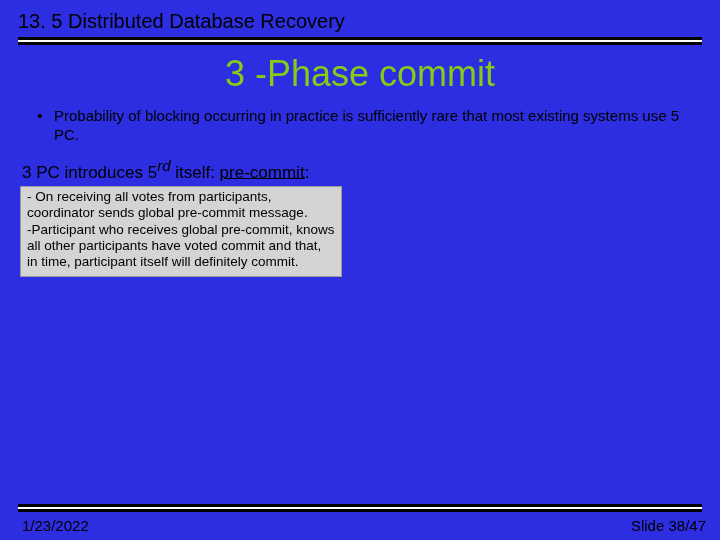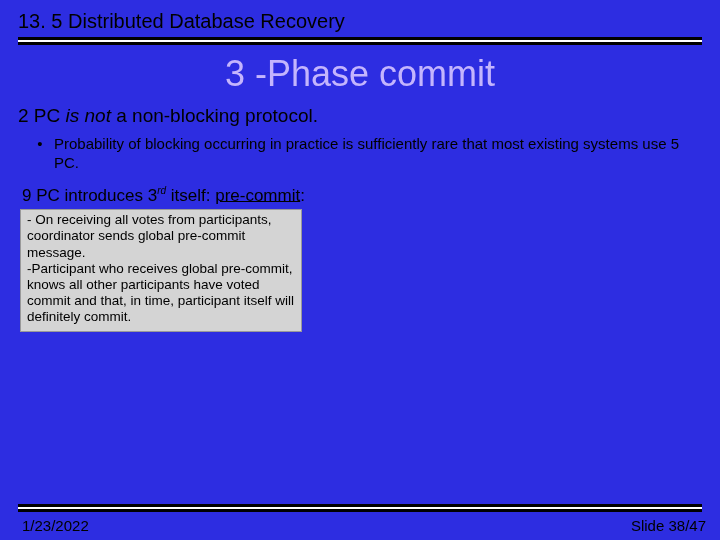--- a/index.html
+++ b/index.html
@@ -24,21 +24,21 @@
       height: 8px;
       background: linear-gradient(to bottom, #000 0%, #000 42%, #fff 42%, #fff 58%, #000 58%, #000 100%);
       margin-bottom: 8px;
     }
     .divider-thin {
       height: 8px;
       background: linear-gradient(to bottom, #000 0%, #000 42%, #fff 42%, #fff 58%, #000 58%, #000 100%);
       margin-top: 6px;
     }
     .big-title {
-      color: #c4b5fd;
+      color: #84cc16;
       font-size: 36px;
       text-align: center;
       font-weight: normal;
       margin-bottom: 10px;
     }
     .content {
       padding: 0 18px;
     }
     .lead {
       color: #000;
@@ -72,25 +72,25 @@
     .bullet-dot {
       width: 28px;
       flex-shrink: 0;
       text-align: center;
     }
     .intro-3pc {
       color: #000;
       font-size: 17px;
       padding: 6px 4px 4px 4px;
     }
-    .sup { font-size: 10px; vertical-align: super; font-style: italic; }
+    .sup { font-size: 15px; vertical-align: super; font-style: italic; }
     .und-ital { text-decoration: underline; }
     .box-gray {
       background: #d4d4d4;
-      width: 282px;
+      width: 322px;
       padding: 2px 6px 6px 6px;
       margin-left: 2px;
       border: 1px solid #999;
     }
     .box-gray .gp {
       font-size: 13.5px;
       color: #000;
       line-height: 1.2;
     }
     .footer {
@@ -114,32 +114,29 @@
 </head>
 <body>
 
 <div class="header-section">
   <div class="small-title">13. 5 Distributed Database Recovery</div>
   <div class="divider"></div>
   <div class="big-title">3 -Phase commit</div>
 </div>
 
 <div class="content">
-  <div class="lead">
-    <span>2 PC </span><span class="ital">is not</span><span> a non-blocking protocol.</span>
-  </div>
 
 
   <div class="bullet-row">
     <div class="bullet-dot">•</div>
     <div>Probability of blocking occurring in practice is sufficiently rare that most existing systems use 5 PC.</div>
   </div>
 
   <div class="intro-3pc">
-    <span>9 PC introduces 3</span><span class="sup">rd</span><span> itself: </span><span class="und-ital">pre-commit</span><span>:</span>
+    <span>3 PC introduces 5</span><span class="sup">rd</span><span> itself: </span><span class="und-ital">pre-commit</span><span>:</span>
   </div>
 
   <div class="box-gray">
     <div class="gp">- On receiving all votes from participants, coordinator sends global pre-commit message.</div>
     <div class="gp">-Participant who receives global pre-commit, knows all other participants have voted commit and that, in time, participant itself will definitely commit.</div>
   </div>
 </div>
 
 <div class="footer-divider-wrap">
   <div class="divider-thin"></div>

